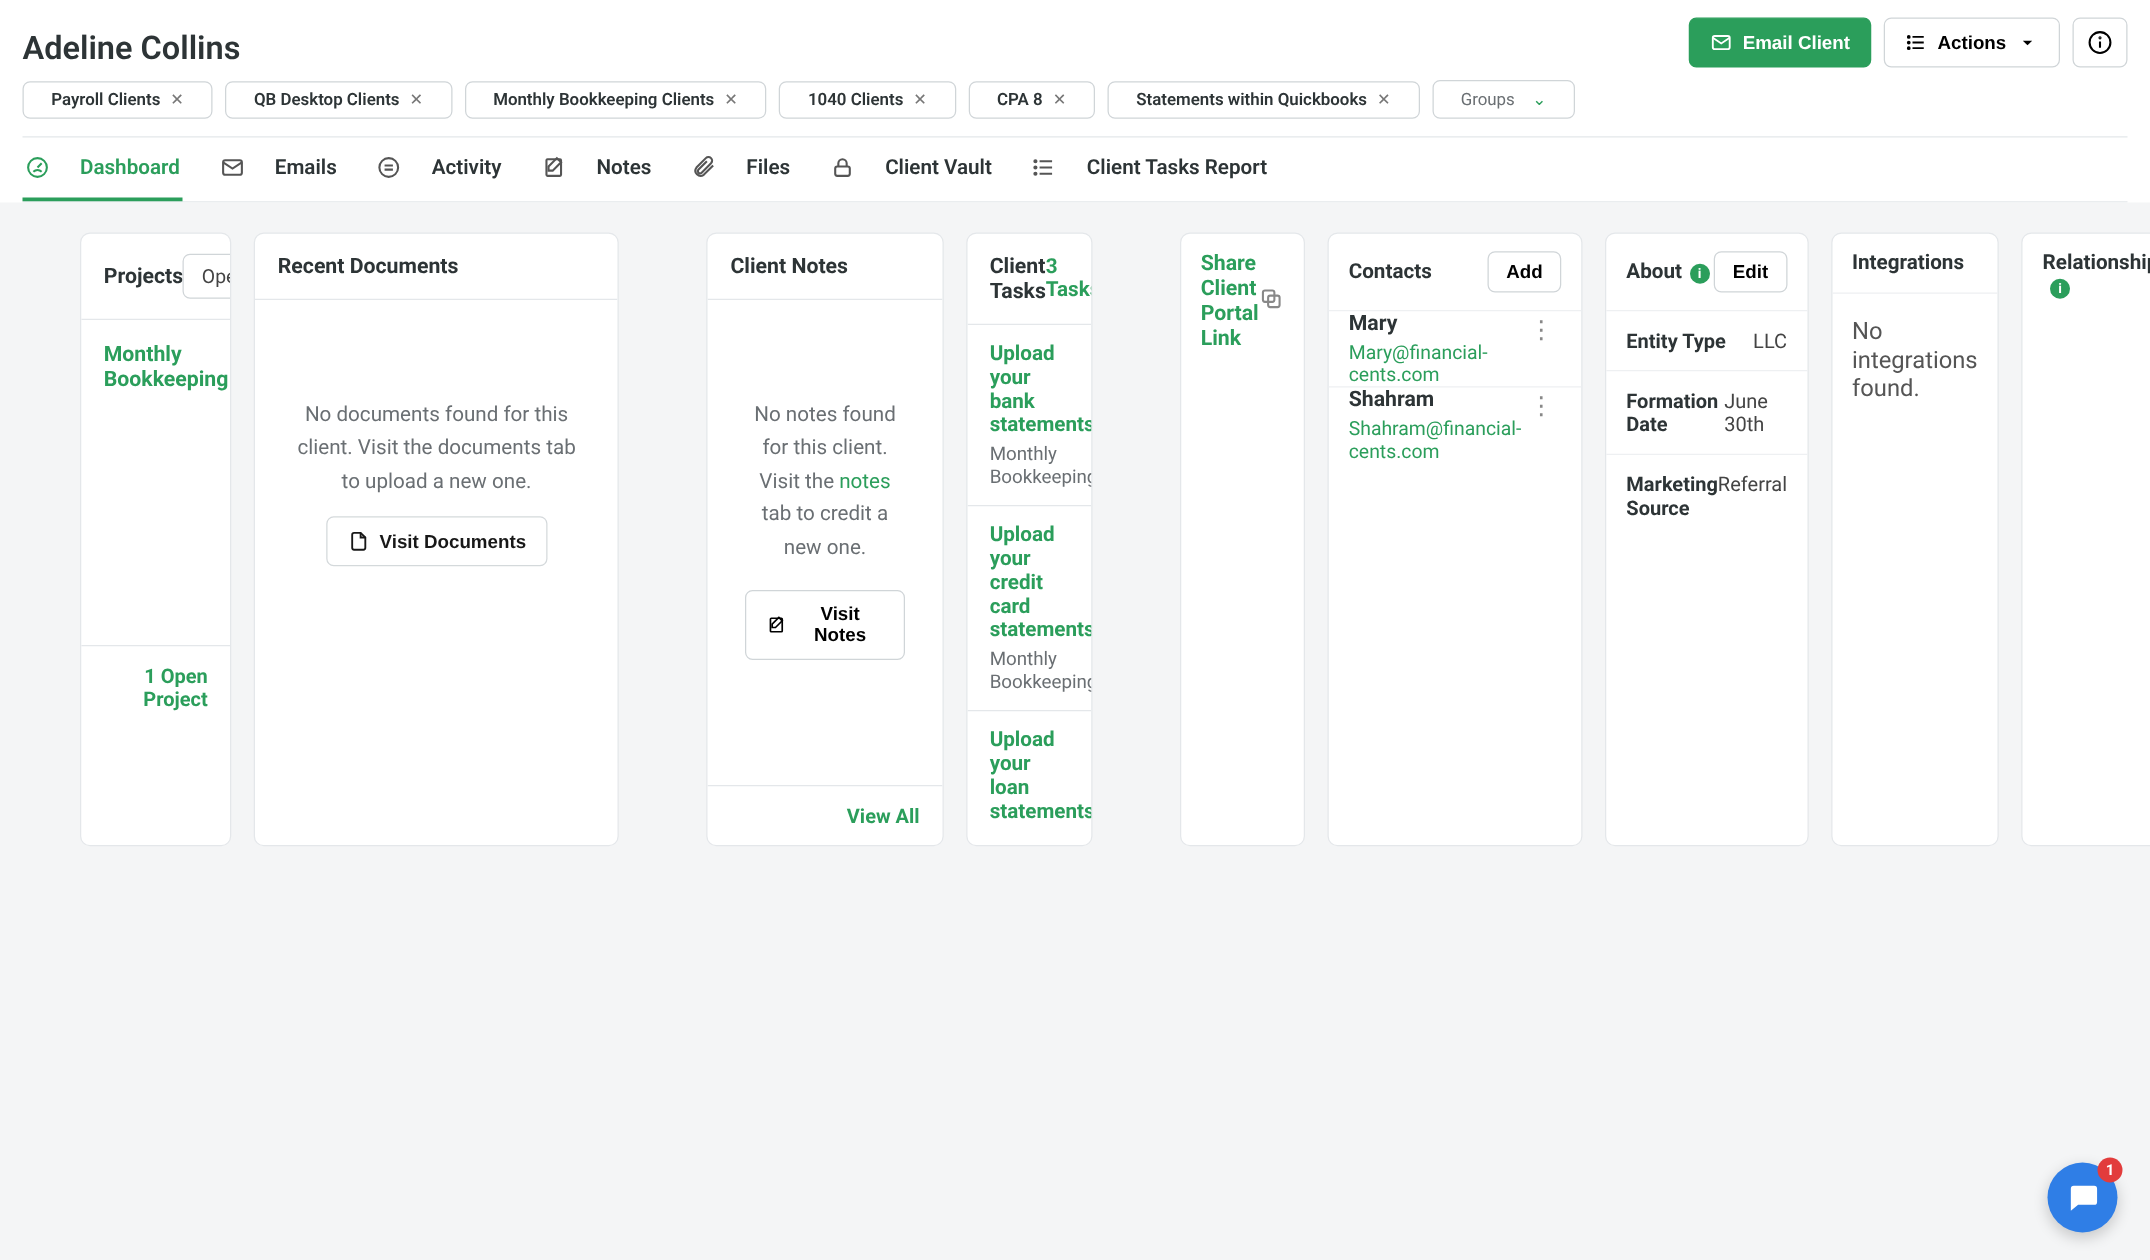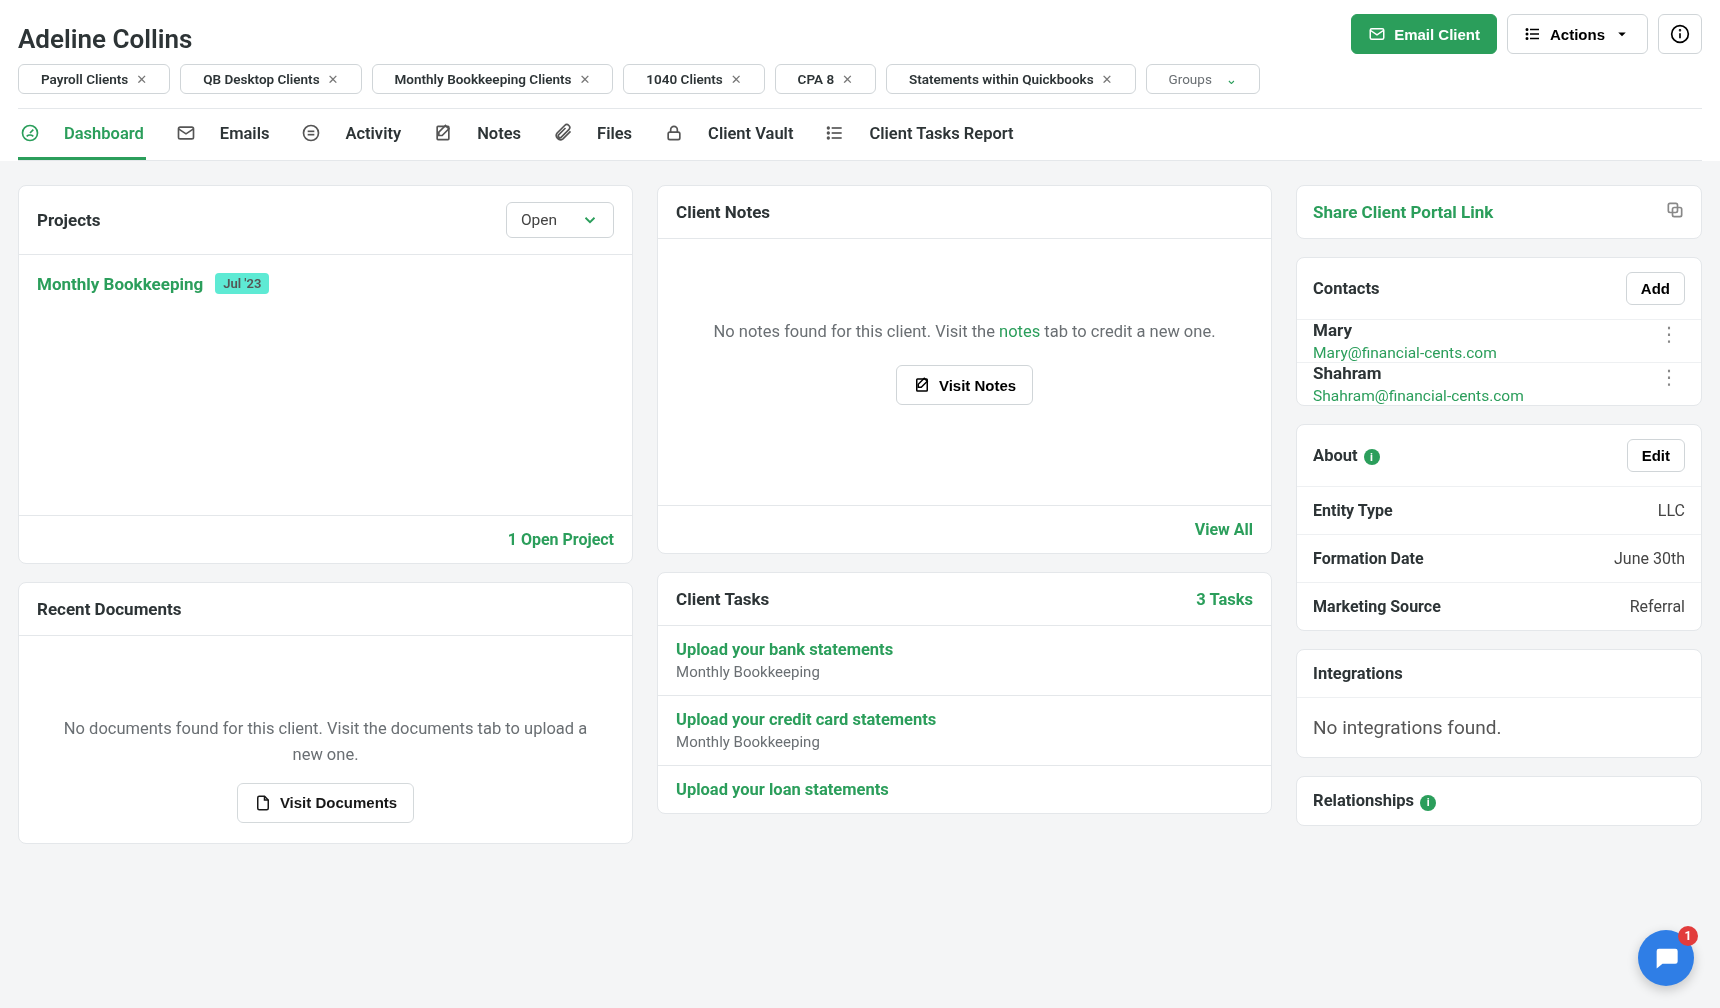--- a/index.html
+++ b/index.html
@@ -44,21 +44,21 @@
 .notes-empty .link-inline { color: #2b9e5b; }
 .visit-btn { margin: 20px auto 60px; display: flex; }
 
 .task-item { padding: 14px 18px; border-top: 1px solid #e4e7ea; }
 .task-item:first-child { border-top: none; }
 .task-title { color: #2b9e5b; font-weight: 700; font-size: 16.5px; }
 .task-sub { color: #6a6f73; font-size: 15px; margin-top: 4px; }
 
 .count-green { color: #2b9e5b; font-weight: 700; font-size: 16.5px; }
 
-.col { display: flex; flex-direction: column; gap: 18px; }
+.col { display: flex; flex-direction: row; gap: 18px; margin-left: 46px; }
 
 .sidecard { background: #fff; border: 1px solid #e4e7ea; border-radius: 8px; }
 .sidecard-head { display: flex; align-items: center; justify-content: space-between; padding: 14px 16px; }
 .sidecard-title { font-size: 16.5px; font-weight: 700; }
 .share-link { color: #2b9e5b; font-weight: 700; font-size: 17px; }
 .copy-ic { color: #888; cursor: pointer; }
 
 .contact { padding: 0 16px; border-top: 1px solid #eef0f2; display: flex; justify-content: space-between; align-items: flex-start; }
 .contact-name { font-weight: 700; font-size: 17px; }
 .contact-email { color: #2b9e5b; font-size: 15.5px; margin-top: 4px; }

